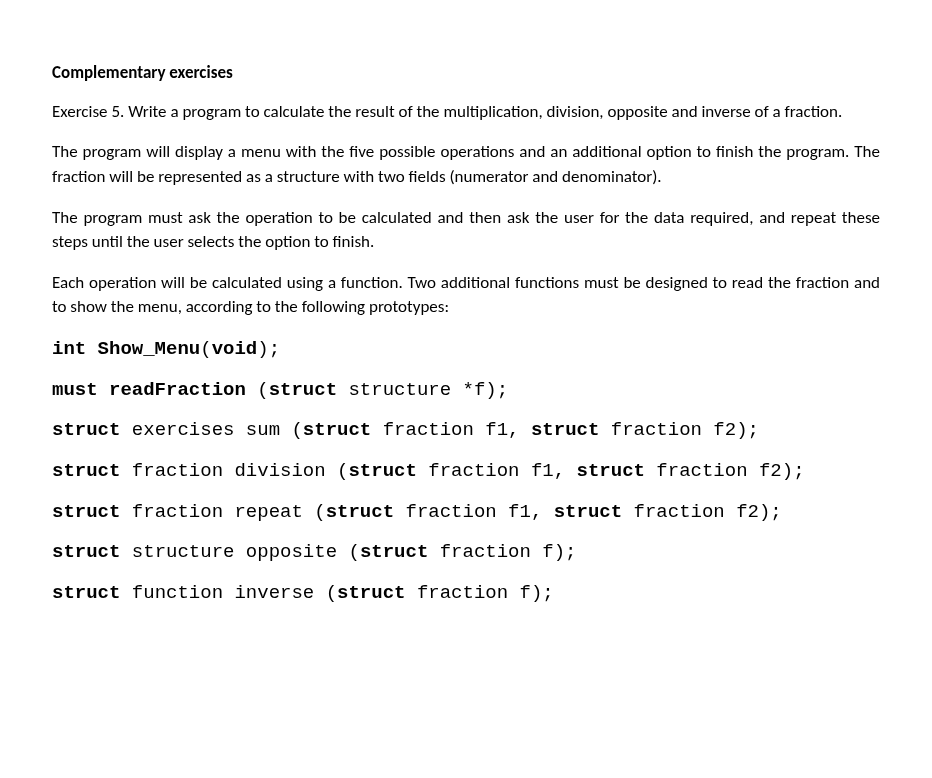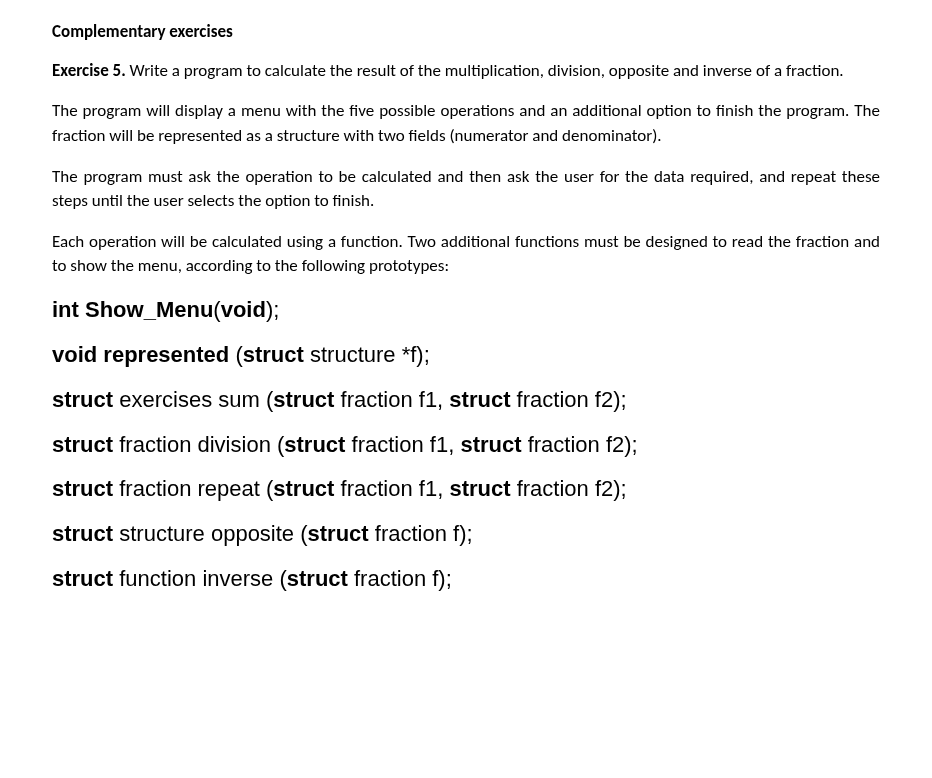--- a/index.html
+++ b/index.html
@@ -9,52 +9,53 @@
     font-size: 17px;
     color: #000;
     background: #fff;
     width: 932px;
     box-sizing: border-box;
     line-height: 1.45;
   }
   .section-heading {
     font-weight: bold;
     margin-bottom: 14px;
+    margin-top: 41px;
   }
   .paragraph {
     margin-bottom: 16px;
     text-align: justify;
   }
   .ex-label {
-    font-weight: bold;
+    font-weight: normal;
   }
   .code-line {
-    font-family: Liberation Sans, sans-serif;
-    font-size: 22px;
+    font-family: Liberation Mono, monospace;
+    font-size: 19px;
     margin-bottom: 14px;
     line-height: 1.4;
   }
   .cb { font-weight: bold; }
 </style>
 </head>
 <body>
 
 <div class="section-heading">Complementary exercises</div>
 
 <div class="paragraph"><span class="ex-label">Exercise 5.</span><span> Write a program to calculate the result of the multiplication, division, opposite and inverse of a fraction.</span></div>
 
 <div class="paragraph">The program will display a menu with the five possible operations and an additional option to finish the program. The fraction will be represented as a structure with two fields (numerator and denominator).</div>
 
 <div class="paragraph">The program must ask the operation to be calculated and then ask the user for the data required, and repeat these steps until the user selects the option to finish.</div>
 
 <div class="paragraph">Each operation will be calculated using a function. Two additional functions must be designed to read the fraction and to show the menu, according to the following prototypes:</div>
 
 <div class="code-line"><span class="cb">int Show_Menu</span><span>(</span><span class="cb">void</span><span>);</span></div>
 
-<div class="code-line"><span class="cb">void represented </span><span>(</span><span class="cb">struct</span><span> structure *f);</span></div>
+<div class="code-line"><span class="cb">must readFraction </span><span>(</span><span class="cb">struct</span><span> structure *f);</span></div>
 
 <div class="code-line"><span class="cb">struct</span><span> exercises sum (</span><span class="cb">struct</span><span> fraction f1, </span><span class="cb">struct</span><span> fraction f2);</span></div>
 
 <div class="code-line"><span class="cb">struct</span><span> fraction division (</span><span class="cb">struct</span><span> fraction f1, </span><span class="cb">struct</span><span> fraction f2);</span></div>
 
 <div class="code-line"><span class="cb">struct</span><span> fraction repeat (</span><span class="cb">struct</span><span> fraction f1, </span><span class="cb">struct</span><span> fraction f2);</span></div>
 
 <div class="code-line"><span class="cb">struct</span><span> structure opposite (</span><span class="cb">struct</span><span> fraction f);</span></div>
 
 <div class="code-line"><span class="cb">struct</span><span> function inverse (</span><span class="cb">struct</span><span> fraction f);</span></div>

